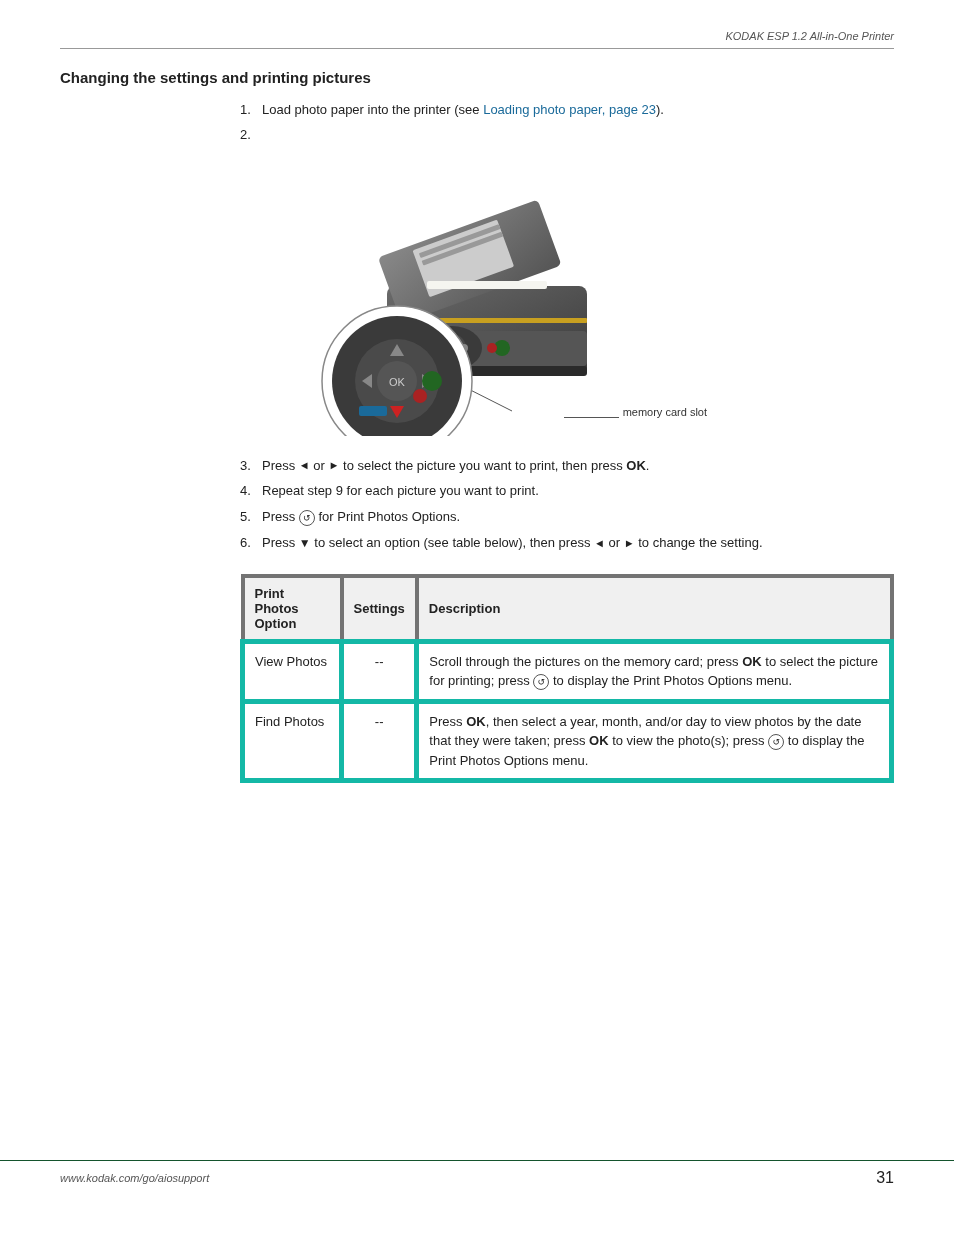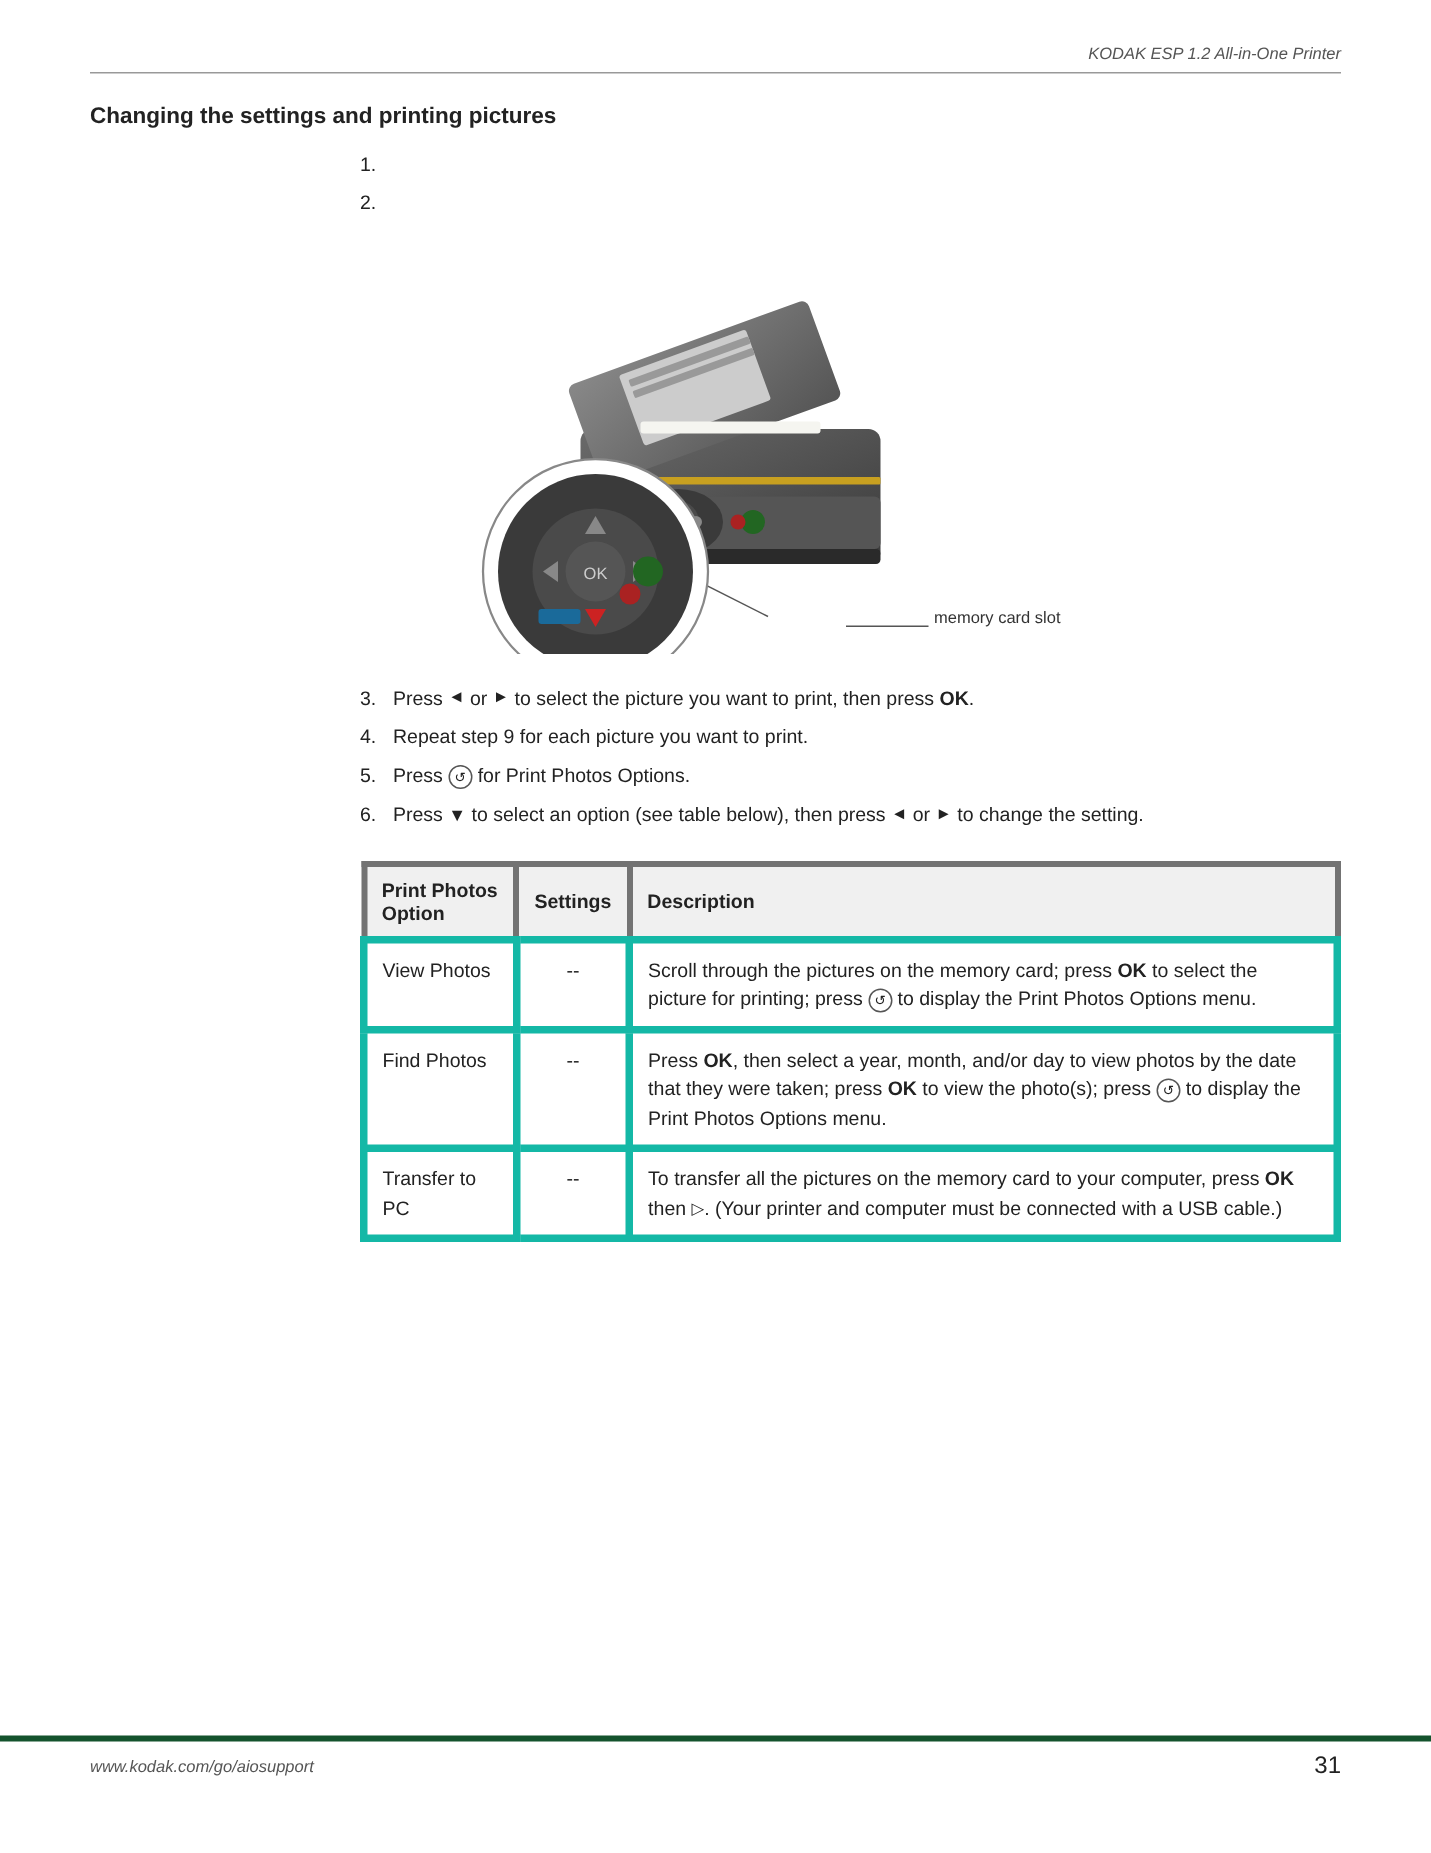--- a/index.html
+++ b/index.html
@@ -143,21 +143,21 @@
     }
     .footer-line {
       position: absolute;
       bottom: 40px;
       left: 0;
       right: 0;
       display: flex;
       justify-content: space-between;
       align-items: center;
       padding: 8px 60px;
-      border-top: 4px solid #14532d;
+      border-top: 1px solid #14532d;
     }
     .footer-url {
       font-size: 11px;
       color: #555;
       font-style: italic;
     }
     .footer-page {
       font-size: 16px;
       color: #222;
     }
@@ -173,20 +173,23 @@
   </div>
 
   <div class="section-heading">Changing the settings and printing pictures</div>
 
   <div class="content-block">
 
 
     <ul class="steps-list">
       <li>
         <span class="step-num">1.</span>
+        <span>
+          Load photo paper into the printer (see <a class="link-text">Loading photo paper, page 23</a>).
+        </span>
       </li>
       <li>
         <span class="step-num">2.</span>
       </li>
     </ul>
   </div>
 
   <div class="image-container">
     <div class="printer-img-area">
       <svg class="printer-svg-wrap" viewBox="0 0 340 270" xmlns="http://www.w3.org/2000/svg">
@@ -305,27 +308,20 @@
             Scroll through the pictures on the memory card; press <span class="bold">OK</span> to select the picture for printing; press <span class="options-icon">↺</span> to display the Print Photos Options menu.
           </td>
         </tr>
         <tr>
           <td>Find Photos</td>
           <td>--</td>
           <td>
             Press <span class="bold">OK</span>, then select a year, month, and/or day to view photos by the date that they were taken; press <span class="bold">OK</span> to view the photo(s); press <span class="options-icon">↺</span> to display the Print Photos Options menu.
           </td>
         </tr>
-        <tr>
-          <td>Transfer to PC</td>
-          <td>--</td>
-          <td>
-            To transfer all the pictures on the memory card to your computer, press <span class="bold">OK</span> then <span class="nav-icon">▷</span>. (Your printer and computer must be connected with a USB cable.)
-          </td>
-        </tr>
       </tbody>
     </table>
   </div>
 
   <div class="footer-line">
     <span class="footer-url">www.kodak.com/go/aiosupport</span>
     <span class="footer-page">31</span>
   </div>
 
 </div>

